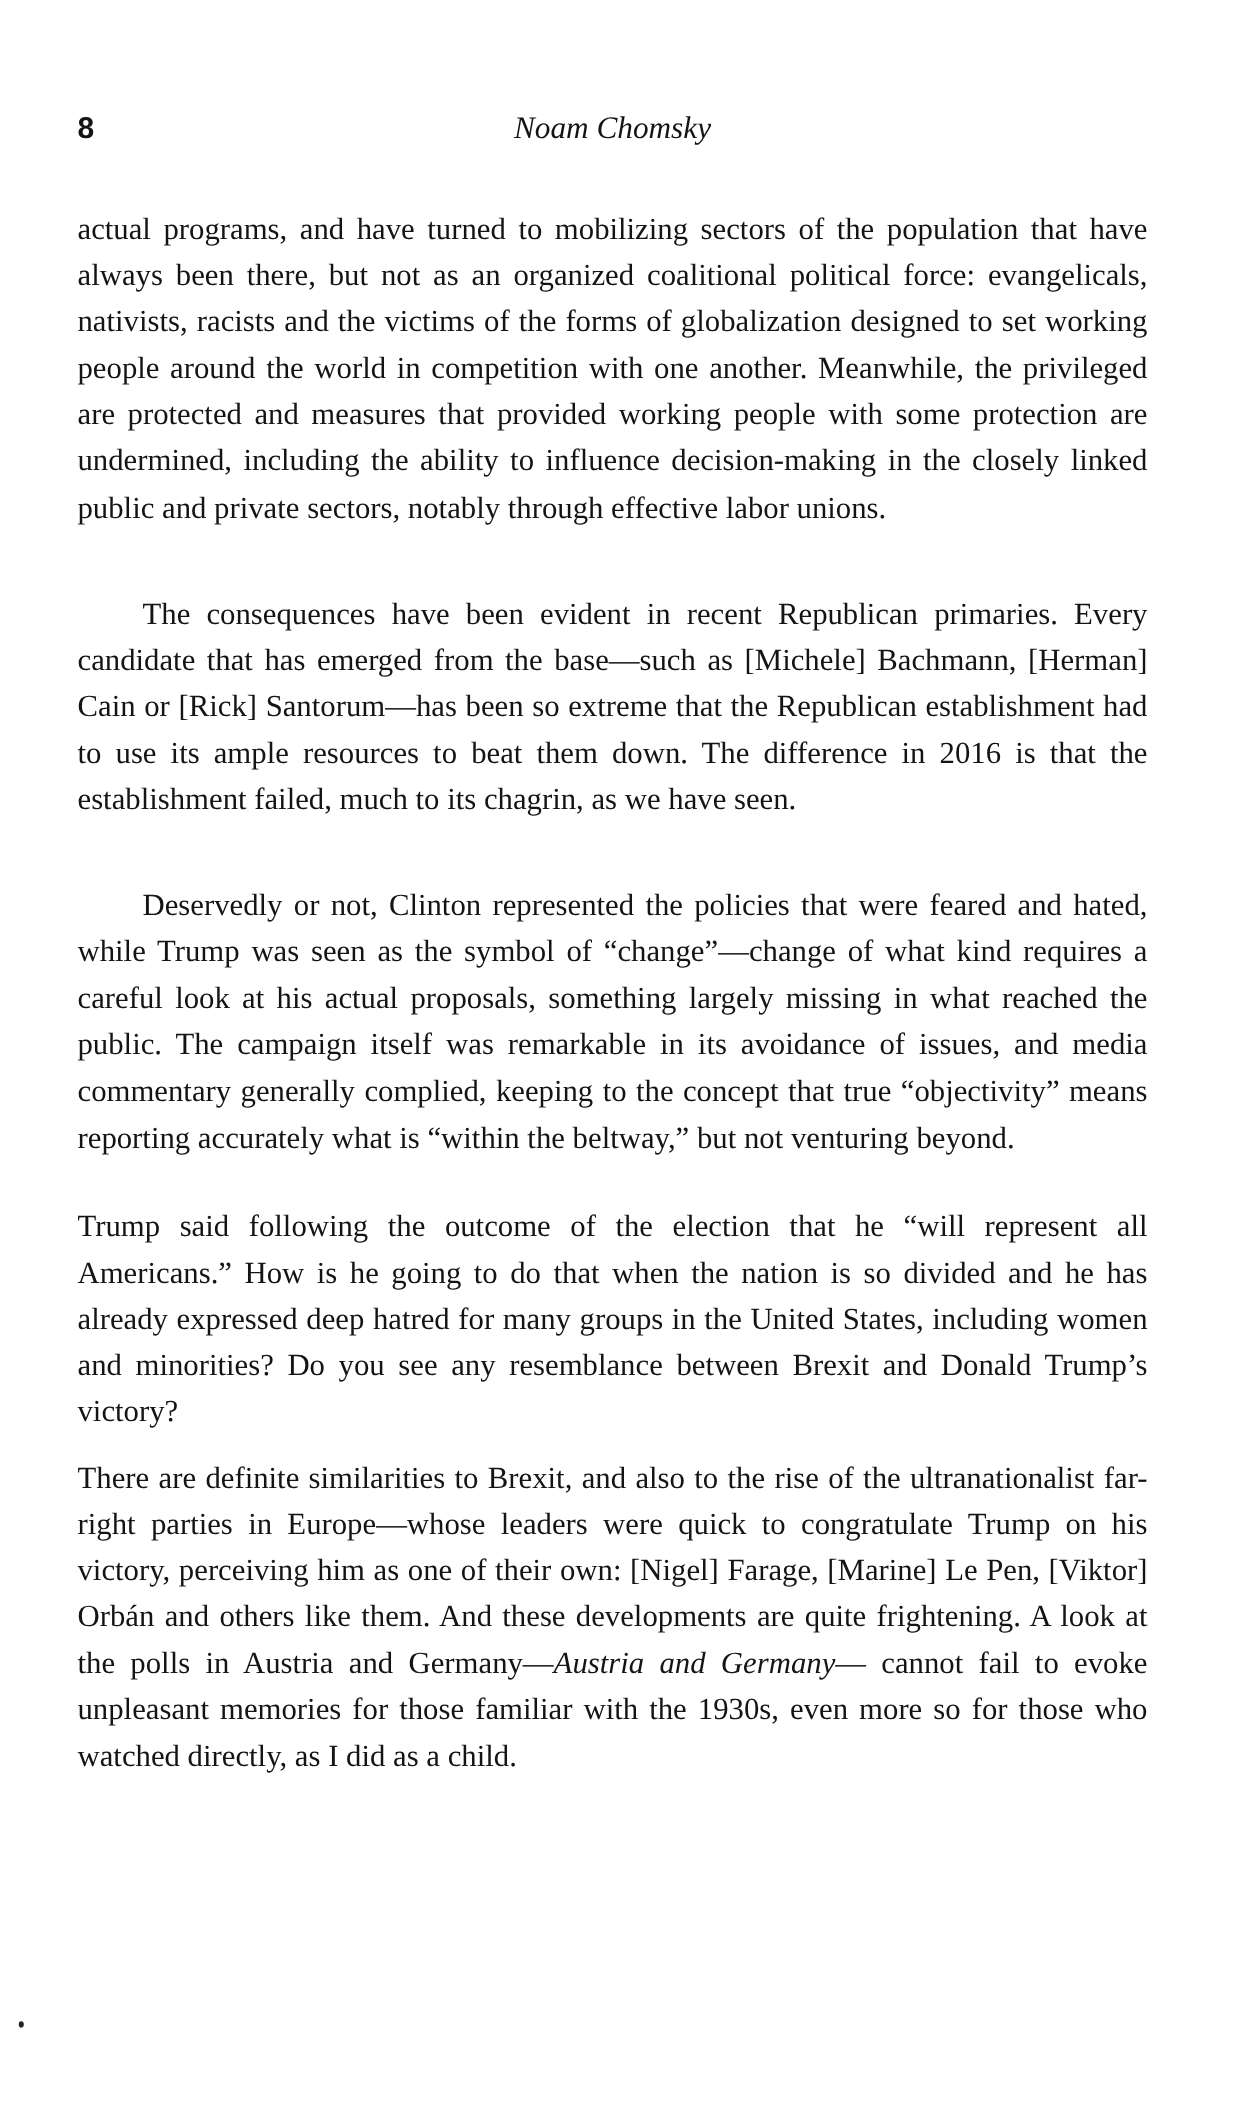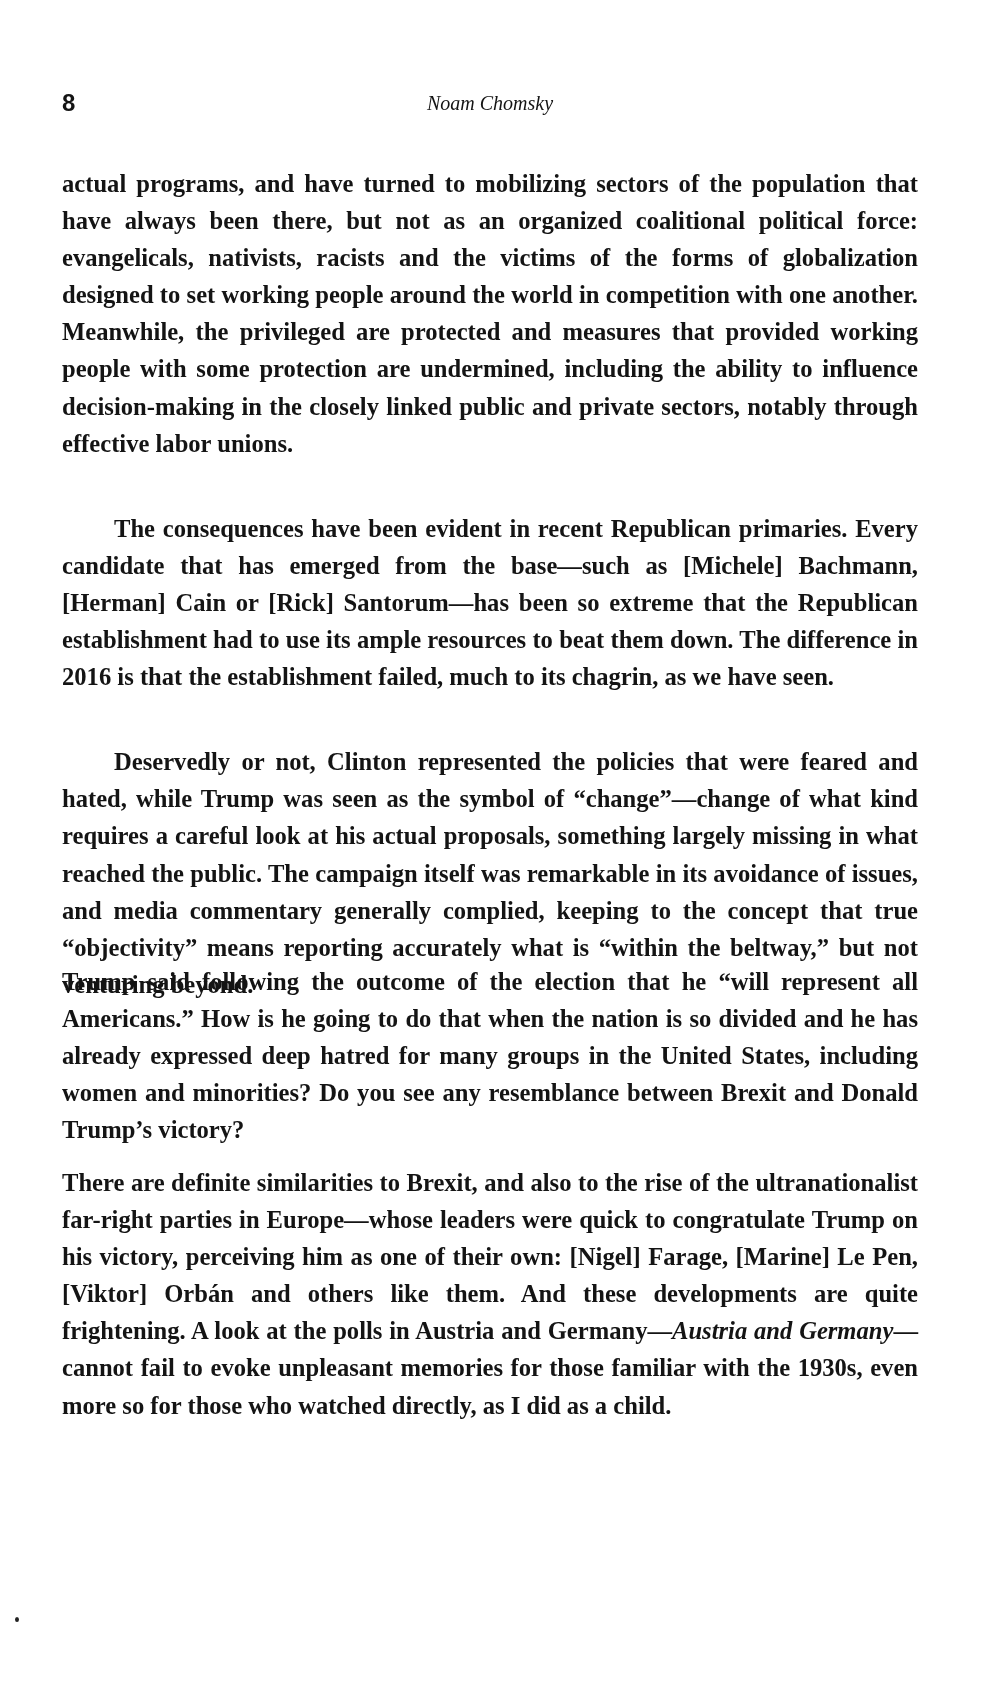--- a/index.html
+++ b/index.html
@@ -37,52 +37,52 @@
     font-size: 24px;
     line-height: 34px;
   }
   .author {
     position: absolute;
     left: 0;
     width: 856px;
     top: 0;
     text-align: center;
     font-style: italic;
-    font-size: 20px;
+    font-size: 25px;
     line-height: 34px;
   }
   .body-text {
     position: absolute;
     left: 0;
     width: 856px;
     font-size: 24.6px;
     line-height: 37.1px;
     text-align: justify;
     text-justify: inter-word;
     hyphens: manual;
   }
   .body-text p {
     margin: 0;
   }
   .body-text p.indent {
     text-indent: 52px;
     margin-top: 48px;
   }
-  .block1 { top: 165px; font-weight: bold; }
+  .block1 { top: 165px; }
   .question {
     position: absolute;
     left: 0;
     top: 963px;
     width: 856px;
-    font-weight: bold;
+    font-weight: normal;
     font-size: 24.6px;
     line-height: 37.1px;
     text-align: justify;
   }
-  .answer { top: 1164px; font-weight: bold; }
+  .answer { top: 1164px; }
   .speck {
     position: absolute;
     background: #222;
     border-radius: 50%;
   }
 </style>
 </head>
 <body>
 
 <div class="page">

